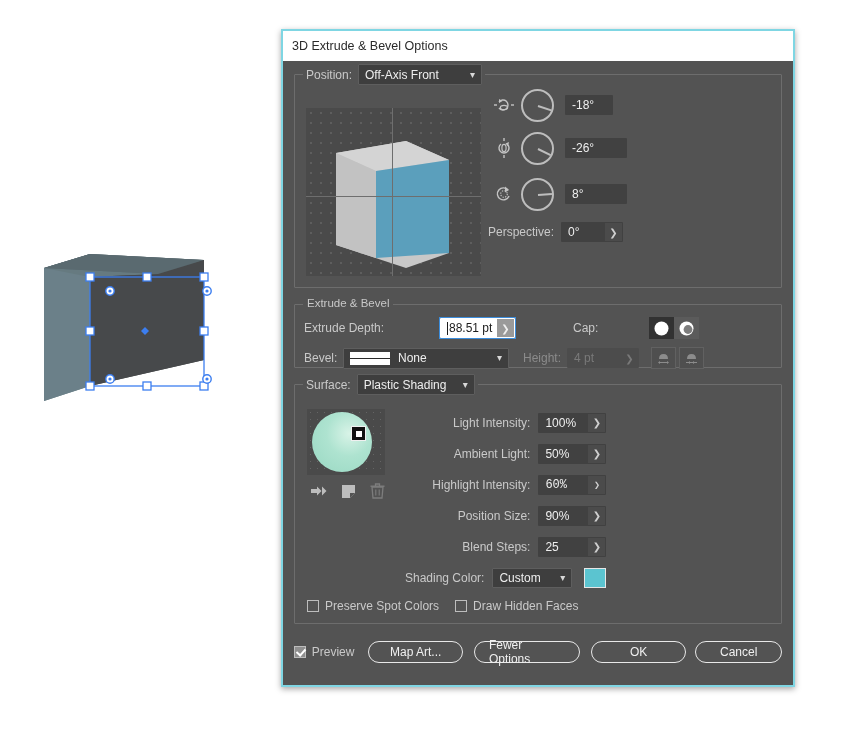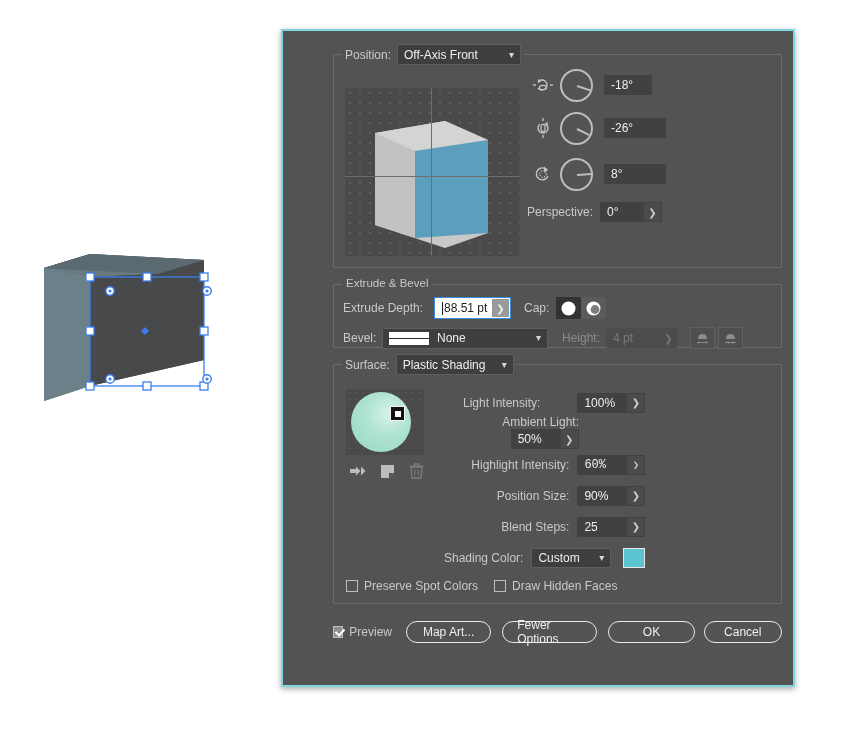--- a/index.html
+++ b/index.html
@@ -27,21 +27,21 @@
   }
   #titlebar {
     height: 30px;
     background: #ffffff;
     color: #2a2a2a;
     font-size: 12.5px;
     display: flex; align-items: center;
     padding-left: 9px;
     box-sizing: border-box;
   }
-  .panel-body { padding: 13px 11px; box-sizing: border-box; margin-left: 39px; }
+  .panel-body { padding: 3px 11px; box-sizing: border-box; }
 
   
   .group {
     border: 1px solid #6d6d6d;
     border-radius: 1px;
     margin-top: 8px;
     position: relative;
     box-sizing: border-box;
   }
   .group-title {
@@ -277,20 +277,23 @@
       </g>
 
       <g fill="#3c7ef0">
         <polygon points="115,89 119,93 115,97 111,93"></polygon>
       </g>
     </svg>
   </div>
 
   <div id="dialog">
 
+    <div id="titlebar">
+      <span>3D Extrude &amp; Bevel Options</span>
+    </div>
 
     <div class="panel-body">
 
       <div class="group" style="height:214px; margin-top:10px;">
 
         <div class="row" style="position:absolute; left:8px; top:-11px; background:#535353; padding:0 3px;">
           <span class="lbl" style="margin-right:6px;">Position:</span>
           <div class="select" style="width:124px;">
             <span>Off-Axis Front</span>
             <span class="caret">▾</span>
@@ -371,21 +374,21 @@
               </div>
             </div>
           </div>
 
         </div>
       </div>
 
       <div class="group" style="height:64px; margin-top:16px;">
         <span class="group-title">Extrude &amp; Bevel</span>
 
-        <div class="row" style="margin:12px 0 0 9px;">
+        <div class="row" style="margin:12px 0 0 9px;gap:44px;">
           <span class="lbl" style="width:92px;">Extrude Depth:</span>
           <div class="fieldwrap focused" style="width:75px;">
             <div class="numfield with-step" style="width:100%;">
               <span class="caretbar"></span>
               <span>88.51 pt</span>
               <span class="stepper">❯</span>
             </div>
           </div>
           <span class="lbl" style="margin-left:14px;">Cap:</span>
           <div class="row" style="margin-left:7px;">
@@ -467,30 +470,30 @@
               <path d="M2 4 L13 4 L12 15 L3 15 Z" fill="none" stroke="#7d7d7d" stroke-width="1.3"></path>
               <line x1="0.5" y1="3.2" x2="14.5" y2="3.2" stroke="#7d7d7d" stroke-width="1.4"></line>
               <path d="M5.5 3 L5.5 1 L9.5 1 L9.5 3" fill="none" stroke="#7d7d7d" stroke-width="1.3"></path>
               <line x1="5.8" y1="6.5" x2="5.8" y2="12.5" stroke="#7d7d7d" stroke-width="1.1"></line>
               <line x1="9.2" y1="6.5" x2="9.2" y2="12.5" stroke="#7d7d7d" stroke-width="1.1"></line>
             </svg>
           </div>
         </div>
 
         <div style="position:absolute; left:110px; top:22px;">
-          <div class="row" style="height:31px; justify-content:flex-end;gap:29px;">
+          <div class="row" style="height:31px; justify-content:flex-end;">
             <span class="lbl" style="margin-right:8px;">Light Intensity:</span>
             <div class="fieldwrap" style="width:68px;">
               <div class="numfield with-step" style="width:100%;">
                 <span>100%</span>
                 <span class="stepper">❯</span>
               </div>
             </div>
           </div>
-          <div class="row" style="height:31px; justify-content:flex-end;flex-direction:column;">
+          <div class="row" style="height:31px; justify-content:flex-end;">
             <span class="lbl" style="margin-right:8px;">Ambient Light:</span>
             <div class="fieldwrap" style="width:68px;">
               <div class="numfield with-step" style="width:100%;">
                 <span>50%</span>
                 <span class="stepper">❯</span>
               </div>
             </div>
           </div>
           <div class="row" style="height:31px; justify-content:flex-end;">
             <span class="lbl" style="margin-right:8px;">Highlight Intensity:</span>

